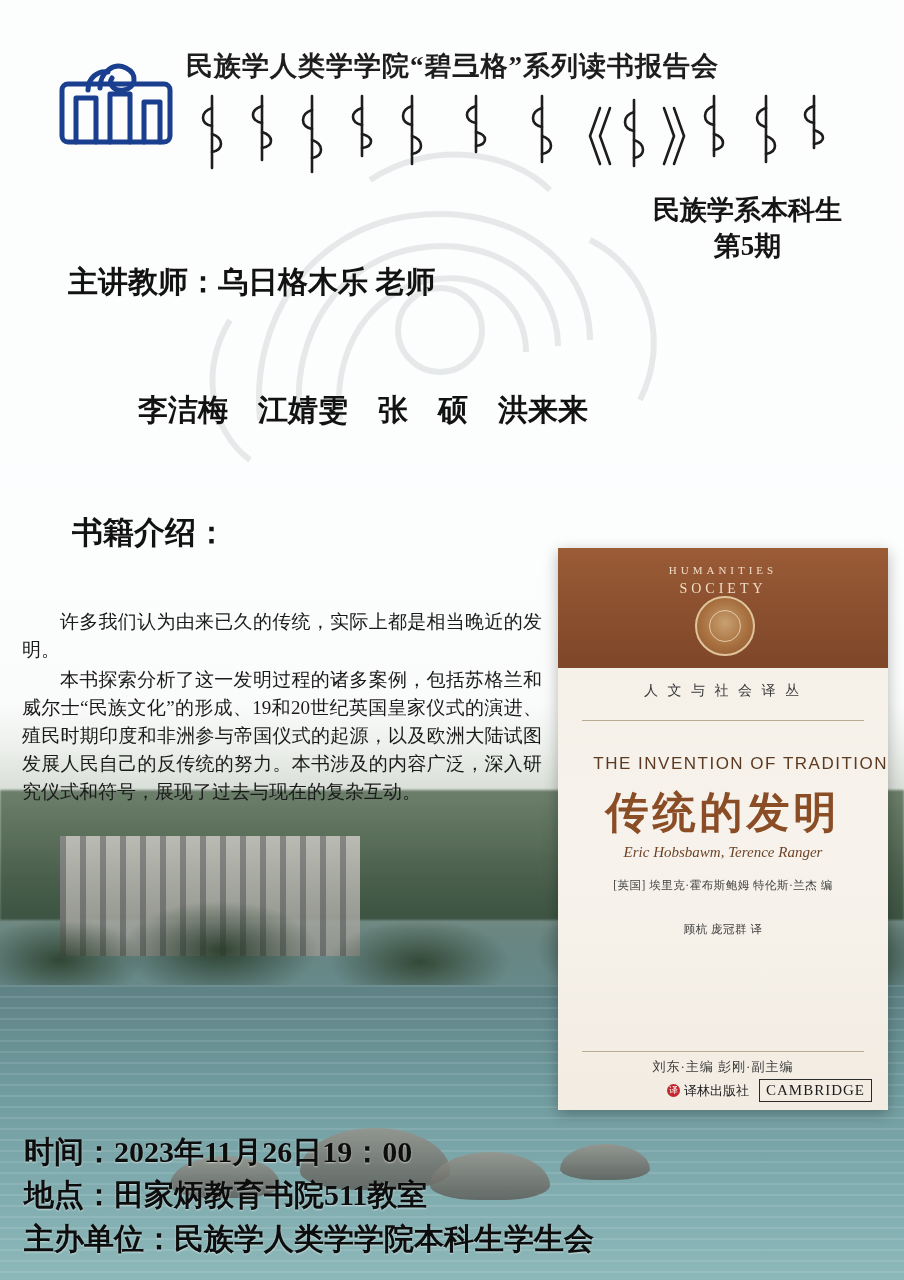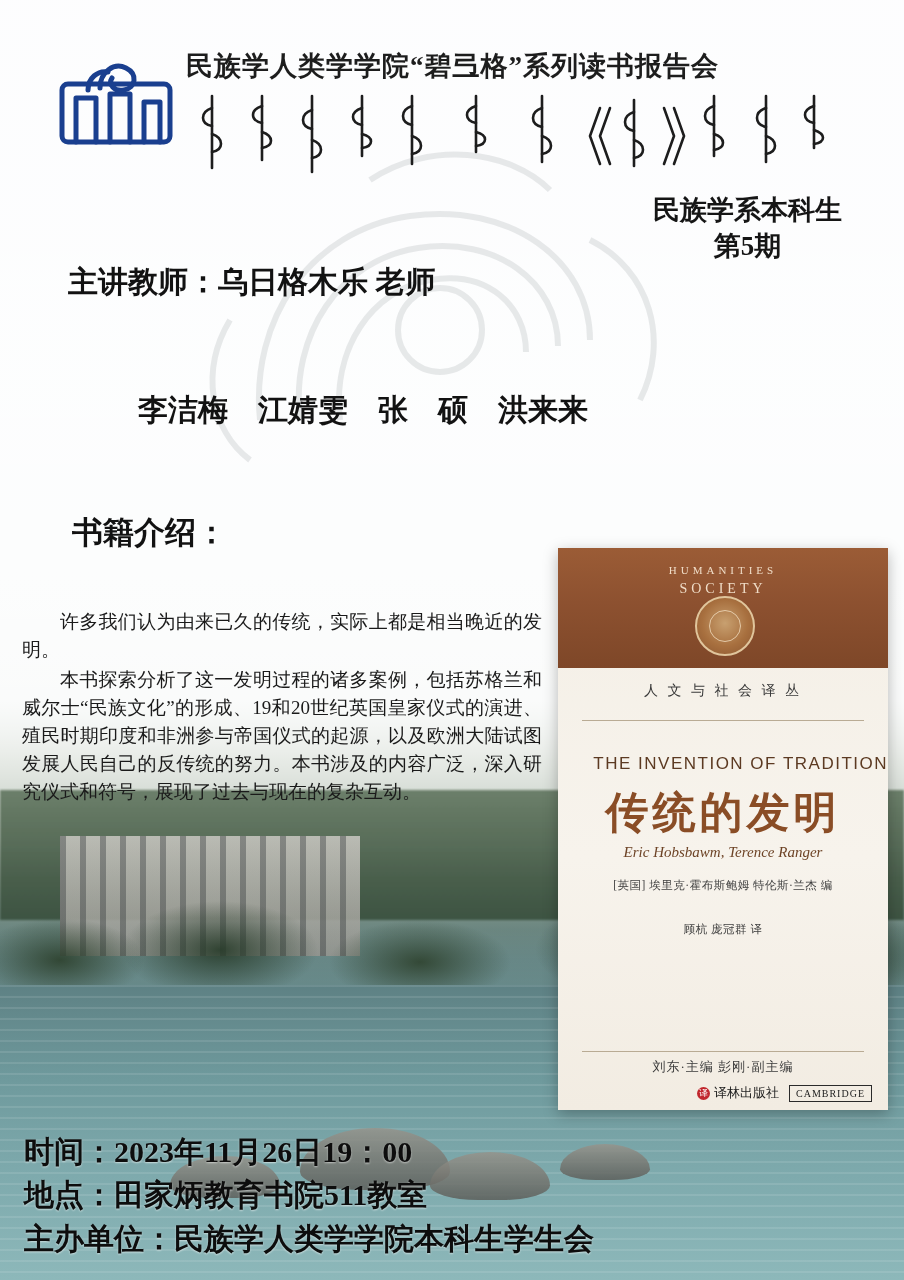--- a/index.html
+++ b/index.html
@@ -261,21 +261,21 @@
     font-size: 13px; color: #1d1d1d;
     display: flex; align-items: center; gap: 4px;
   }
   .book-pub .mark {
     display: inline-block; width: 13px; height: 13px; border-radius: 50%;
     background: #c1272d; color: #fff; font-size: 9px; line-height: 13px; text-align: center;
   }
   .book-camb {
     border: 1px solid #2a2a2a; padding: 2px 6px;
     font-family: "Liberation Serif", "DejaVu Serif", serif;
-    font-size: 10px; letter-spacing: 1px; color: #1d1d1d;
+    font-size: 15px; letter-spacing: 1px; color: #1d1d1d;
   }
 
   
   .footer-info {
     position: absolute; left: 24px; bottom: 20px;
     z-index: 20;
     font-family: "Liberation Serif", "DejaVu Serif", serif;
     font-size: 30px; font-weight: 700; color: #0d0d0d;
     line-height: 1.45;
     text-shadow: 0 1px 2px rgba(255,255,255,0.55);

